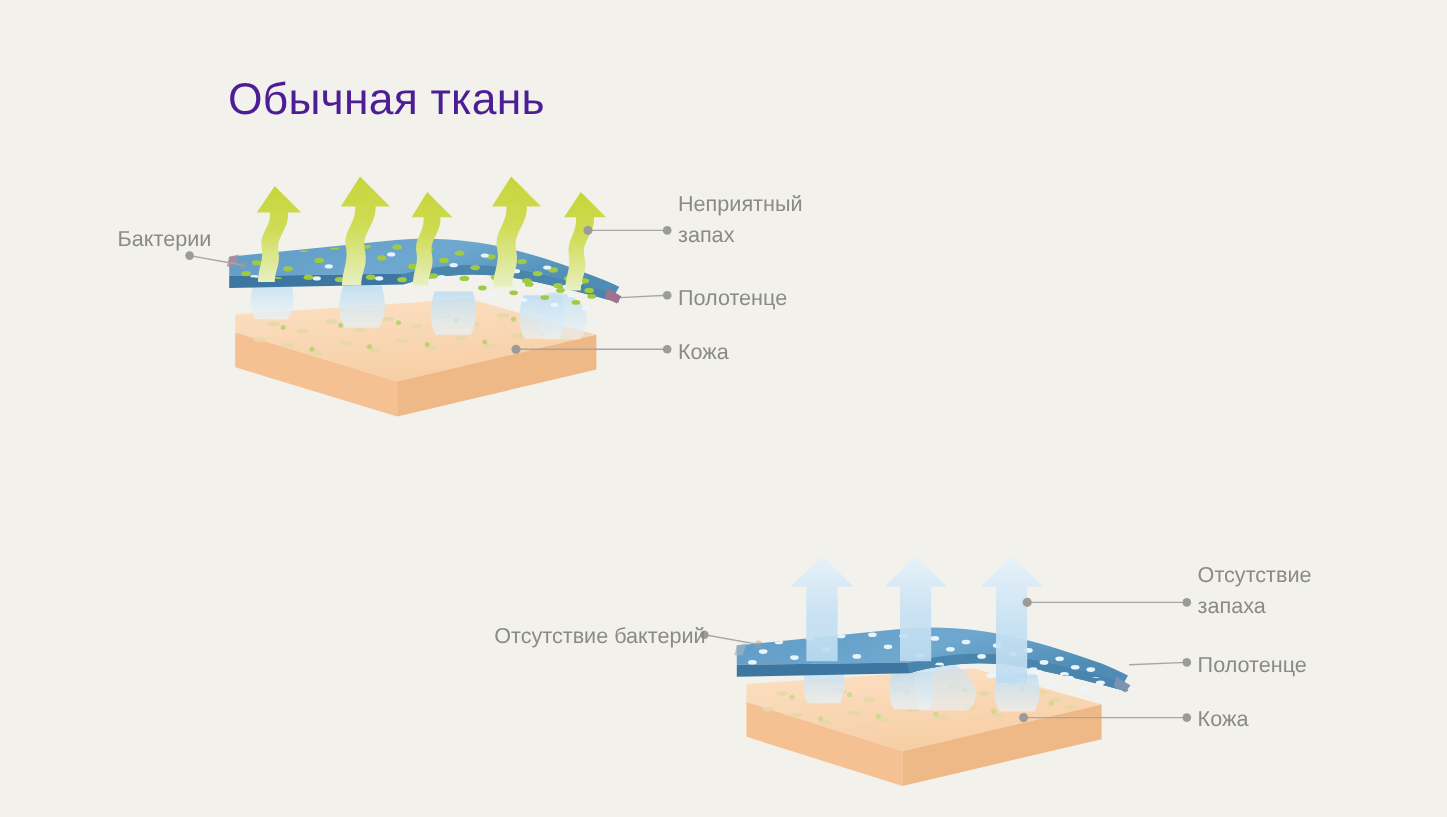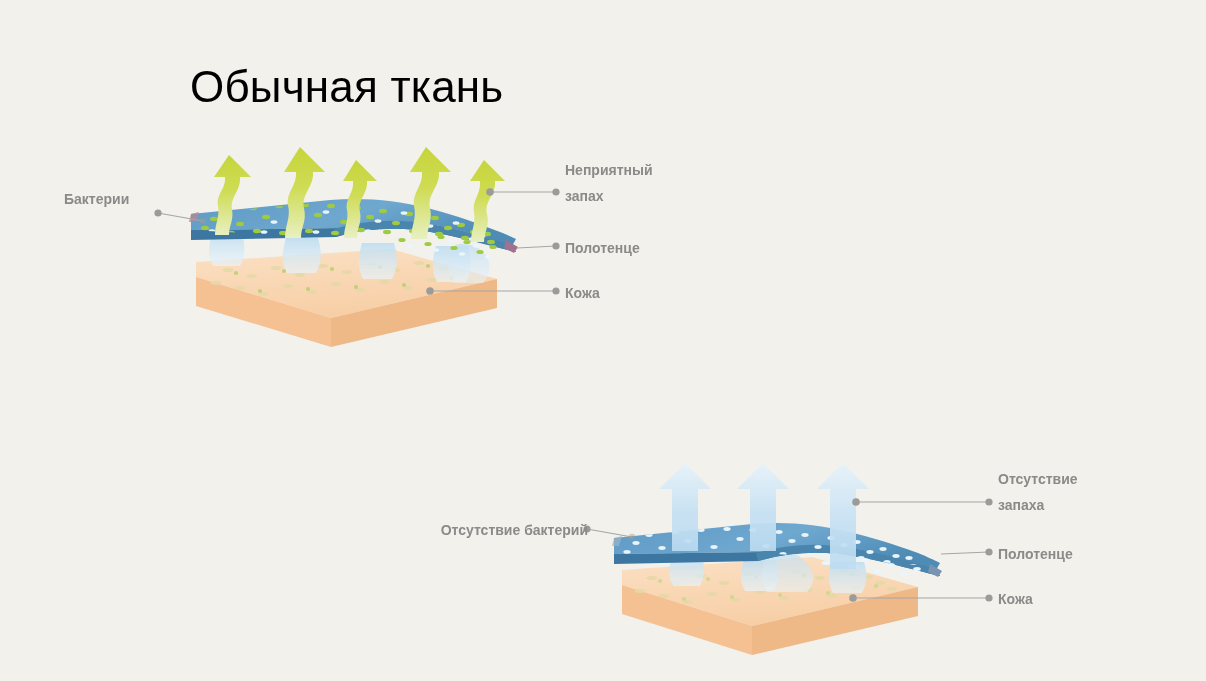--- a/index.html
+++ b/index.html
@@ -12,41 +12,41 @@
   }
   #stage {
     position: relative;
     width: 1206px;
     height: 681px;
     background: #f2f1ec;
     overflow: hidden;
   }
   .title {
     position: absolute;
-    color: #000000;
+    color: #4c1d95;
     font-weight: 300;
-    font-size: 44px;
+    font-size: 37px;
     letter-spacing: 0.2px;
     white-space: nowrap;
     font-family: "Liberation Sans", sans-serif;
   }
   #title-ordinary { left: 190px; top: 62px; }
   #title-polygiene { left: 448px; top: 374px; }
 
   .label {
     position: absolute;
     color: #8a8a88;
-    font-size: 14px;
-    font-weight: 700;
+    font-size: 18px;
+    font-weight: 400;
     line-height: 26px;
     white-space: pre-line;
     font-family: "Liberation Sans", sans-serif;
   }
   .label.right { text-align: left; }
-  .label.left  { text-align: left; }
+  .label.left  { text-align: left; margin-left: 34px; }
 
   #lbl-bacteria     { left: 64px;  top: 186px; }
   #lbl-odor         { left: 565px; top: 157px; }
   #lbl-towel-1      { left: 565px; top: 235px; }
   #lbl-skin-1       { left: 565px; top: 280px; }
   #lbl-no-bacteria  { right: 618px; top: 517px; }
   #lbl-no-odor      { left: 998px; top: 466px; }
   #lbl-towel-2      { left: 998px; top: 541px; }
   #lbl-skin-2       { left: 998px; top: 586px; }
 

